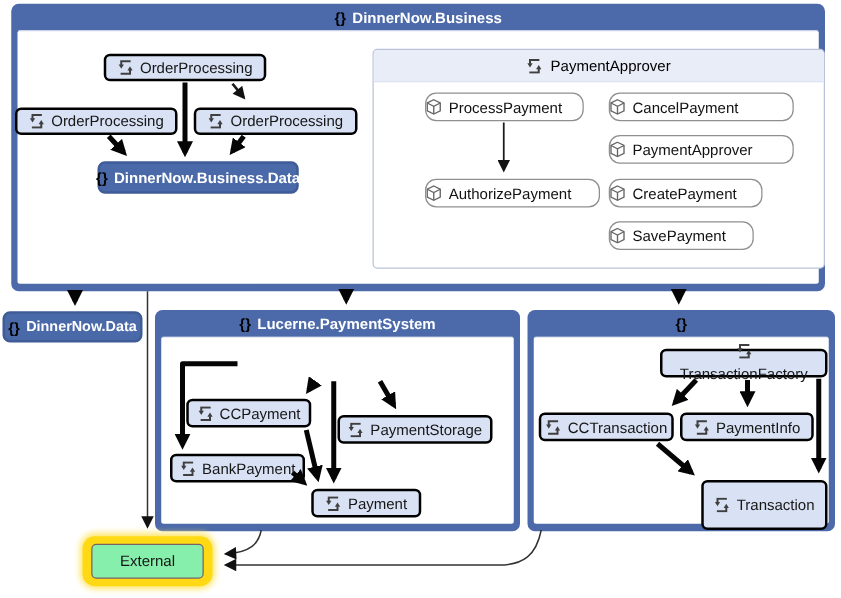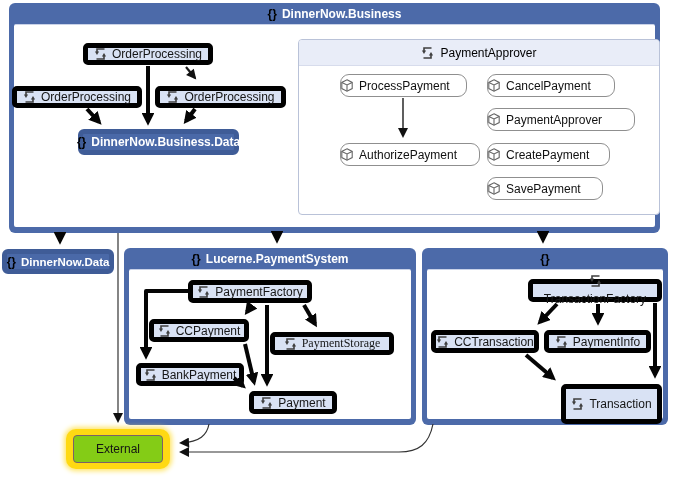--- a/index.html
+++ b/index.html
@@ -15,41 +15,41 @@
                background:#ffffff; border-radius:2px; border-top:1px solid #c9d2e8; }
 
   
   .subctr { position:absolute; background:#ffffff; border:1px solid #b9c2d8; border-radius:4px; }
   .subctr .subhead { position:absolute; left:0; right:0; top:0; height:25px;
                background:#e9edf8; border-bottom:1px solid #d7dcec; border-radius:3px 3px 0 0;
                display:flex; align-items:center; justify-content:center; gap:6px;
                color:#000; font-size:12px; }
 
   
-  .node { position:absolute; background:#d9e2f4; border:5px solid #000000; border-radius:5px;
+  .node { position:absolute; background:#d9e2f4; border:2px solid #000000; border-radius:5px;
           display:flex; align-items:center; justify-content:center; gap:5px;
           font-size:12px; color:#161616; box-sizing:border-box; }
   .node.dark { background:#4a69a8; border-color:#3f5c97; color:#ffffff; font-weight:600;
                border-radius:6px; }
 
   
   .member { position:absolute; background:#ffffff; border:1px solid #8f8f8f; border-radius:9px;
             display:flex; align-items:center; justify-content:flex-start; gap:6px;
             font-size:12px; color:#111; box-sizing:border-box; }
 
   .br { font-weight:bold; color:#000; font-size:12px; line-height:1; }
 
   .icon { display:inline-flex; align-items:center; }
 
   
   .ext-glow { position:absolute; left:66px; top:429px; width:104px; height:40px;
               background:#ffd913; border-radius:10px;
               box-shadow:0 0 5px 2px #ffe668;
               display:flex; align-items:center; justify-content:center; }
-  .ext-box { width:88px; height:26px; background:#84cc16; border:1px solid #7c6168;
+  .ext-box { width:88px; height:26px; background:#86efac; border:1px solid #7c6168;
              border-radius:4px; display:flex; align-items:center; justify-content:center;
              font-size:12px; color:#141414; }
 
   .overlay { position:absolute; left:0; top:0; pointer-events:none; }
   .tk { stroke:#050505; stroke-width:4; fill:none; stroke-linejoin:round; }
   .tn { stroke:#1a1a1a; stroke-width:1.4; fill:none; }
   .tn2 { stroke:#1a1a1a; stroke-width:2.2; fill:none; }
   .ln { stroke:#333; stroke-width:1.2; fill:none; }
 </style>
 </head>
@@ -123,21 +123,21 @@
   <div class="member" style="left:340px; top:74px; width:127px; height:23px;">
     <span class="icon">
       <svg width="12" height="13" viewBox="0 0 12 13">
           <path d="M6,0.8 L11.2,3.4 L11.2,9.6 L6,12.2 L0.8,9.6 L0.8,3.4 Z" fill="#fff" stroke="#666" stroke-width="1.1"></path>
           <path d="M0.8,3.4 L6,6 L11.2,3.4 M6,6 L6,12.2" fill="none" stroke="#666" stroke-width="1.1"></path>
         </svg>
     </span>
     <span>ProcessPayment</span>
   </div>
 
-  <div class="member" style="left:487px; top:74px; width:128px; height:23px;">
+  <div class="member" style="left:487px; top:74px; width:148px; height:23px;">
     <span class="icon">
       <svg width="12" height="13" viewBox="0 0 12 13">
           <path d="M6,0.8 L11.2,3.4 L11.2,9.6 L6,12.2 L0.8,9.6 L0.8,3.4 Z" fill="#fff" stroke="#666" stroke-width="1.1"></path>
           <path d="M0.8,3.4 L6,6 L11.2,3.4 M6,6 L6,12.2" fill="none" stroke="#666" stroke-width="1.1"></path>
         </svg>
     </span>
     <span>CancelPayment</span>
   </div>
 
   <div class="member" style="left:487px; top:108px; width:148px; height:23px;">
@@ -186,45 +186,34 @@
   </div>
 
   <div class="ctr" style="left:124px; top:248px; width:292px; height:177px;">
     <div class="head">
       <span class="br">{}</span>
       <span>Lucerne.PaymentSystem</span>
     </div>
     <div class="body"></div>
   </div>
 
-  <div class="node" style="left:188px; top:280px; width:124px; height:23px;">
-    <span class="icon">
-      <svg width="13" height="12" viewBox="0 0 13 12">
-          <path d="M10.5,1 L3,1 L3,4" fill="none" stroke="#3f3f3f" stroke-width="1.6"></path>
-          <path d="M0.9,3.6 L5.1,3.6 L3,7 Z" fill="#3f3f3f"></path>
-          <path d="M2.5,11 L10,11 L10,8" fill="none" stroke="#3f3f3f" stroke-width="1.6"></path>
-          <path d="M7.9,8.4 L12.1,8.4 L10,5 Z" fill="#3f3f3f"></path>
-        </svg>
-    </span>
-    <span>PaymentFactory</span>
-  </div>
 
   <div class="node" style="left:149px; top:319px; width:100px; height:23px;">
     <span class="icon">
       <svg width="13" height="12" viewBox="0 0 13 12">
           <path d="M10.5,1 L3,1 L3,4" fill="none" stroke="#3f3f3f" stroke-width="1.6"></path>
           <path d="M0.9,3.6 L5.1,3.6 L3,7 Z" fill="#3f3f3f"></path>
           <path d="M2.5,11 L10,11 L10,8" fill="none" stroke="#3f3f3f" stroke-width="1.6"></path>
           <path d="M7.9,8.4 L12.1,8.4 L10,5 Z" fill="#3f3f3f"></path>
         </svg>
     </span>
     <span>CCPayment</span>
   </div>
 
-  <div class="node" style="left:270px; top:332px; width:124px; height:23px;font-family:Liberation Serif, serif;">
+  <div class="node" style="left:270px; top:332px; width:124px; height:23px;">
     <span class="icon">
       <svg width="13" height="12" viewBox="0 0 13 12">
           <path d="M10.5,1 L3,1 L3,4" fill="none" stroke="#3f3f3f" stroke-width="1.6"></path>
           <path d="M0.9,3.6 L5.1,3.6 L3,7 Z" fill="#3f3f3f"></path>
           <path d="M2.5,11 L10,11 L10,8" fill="none" stroke="#3f3f3f" stroke-width="1.6"></path>
           <path d="M7.9,8.4 L12.1,8.4 L10,5 Z" fill="#3f3f3f"></path>
         </svg>
     </span>
     <span>PaymentStorage</span>
   </div>

